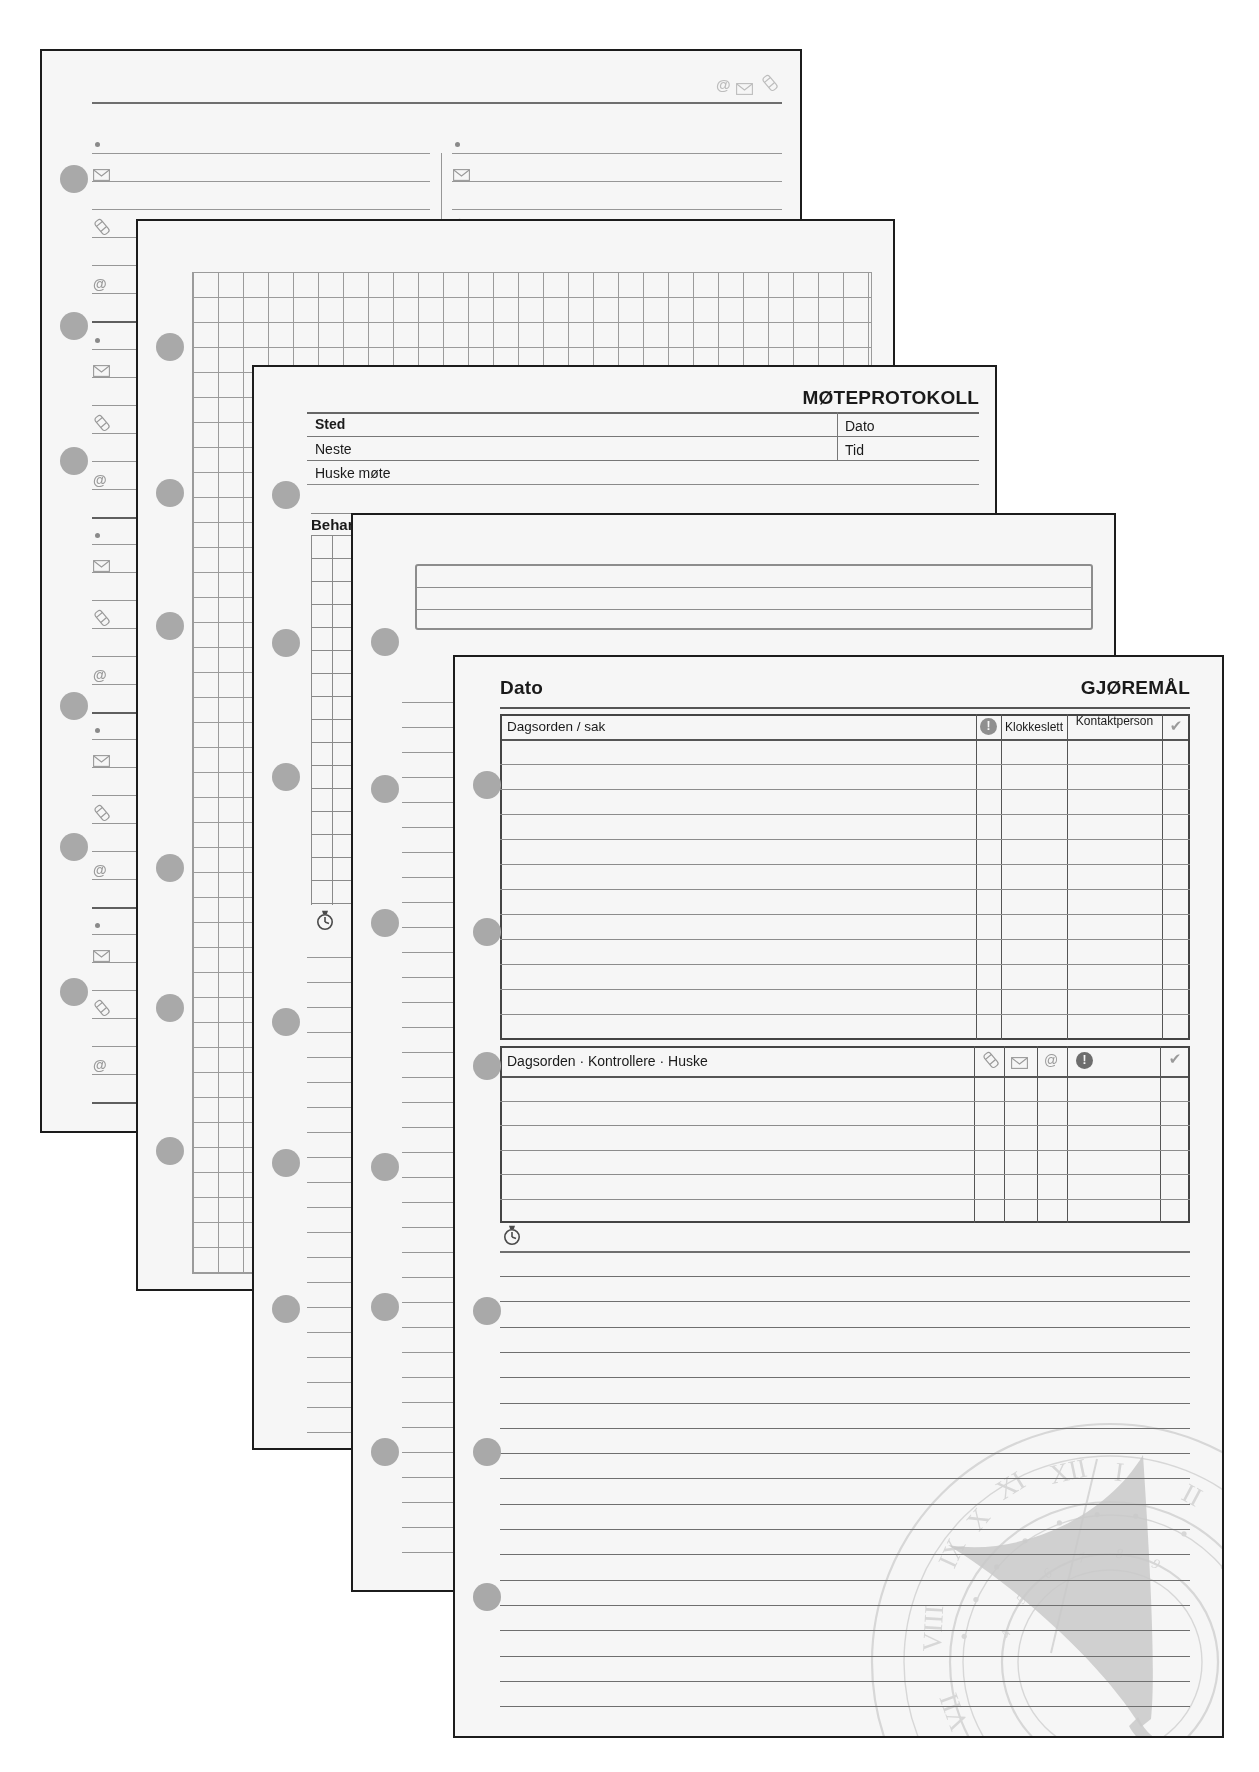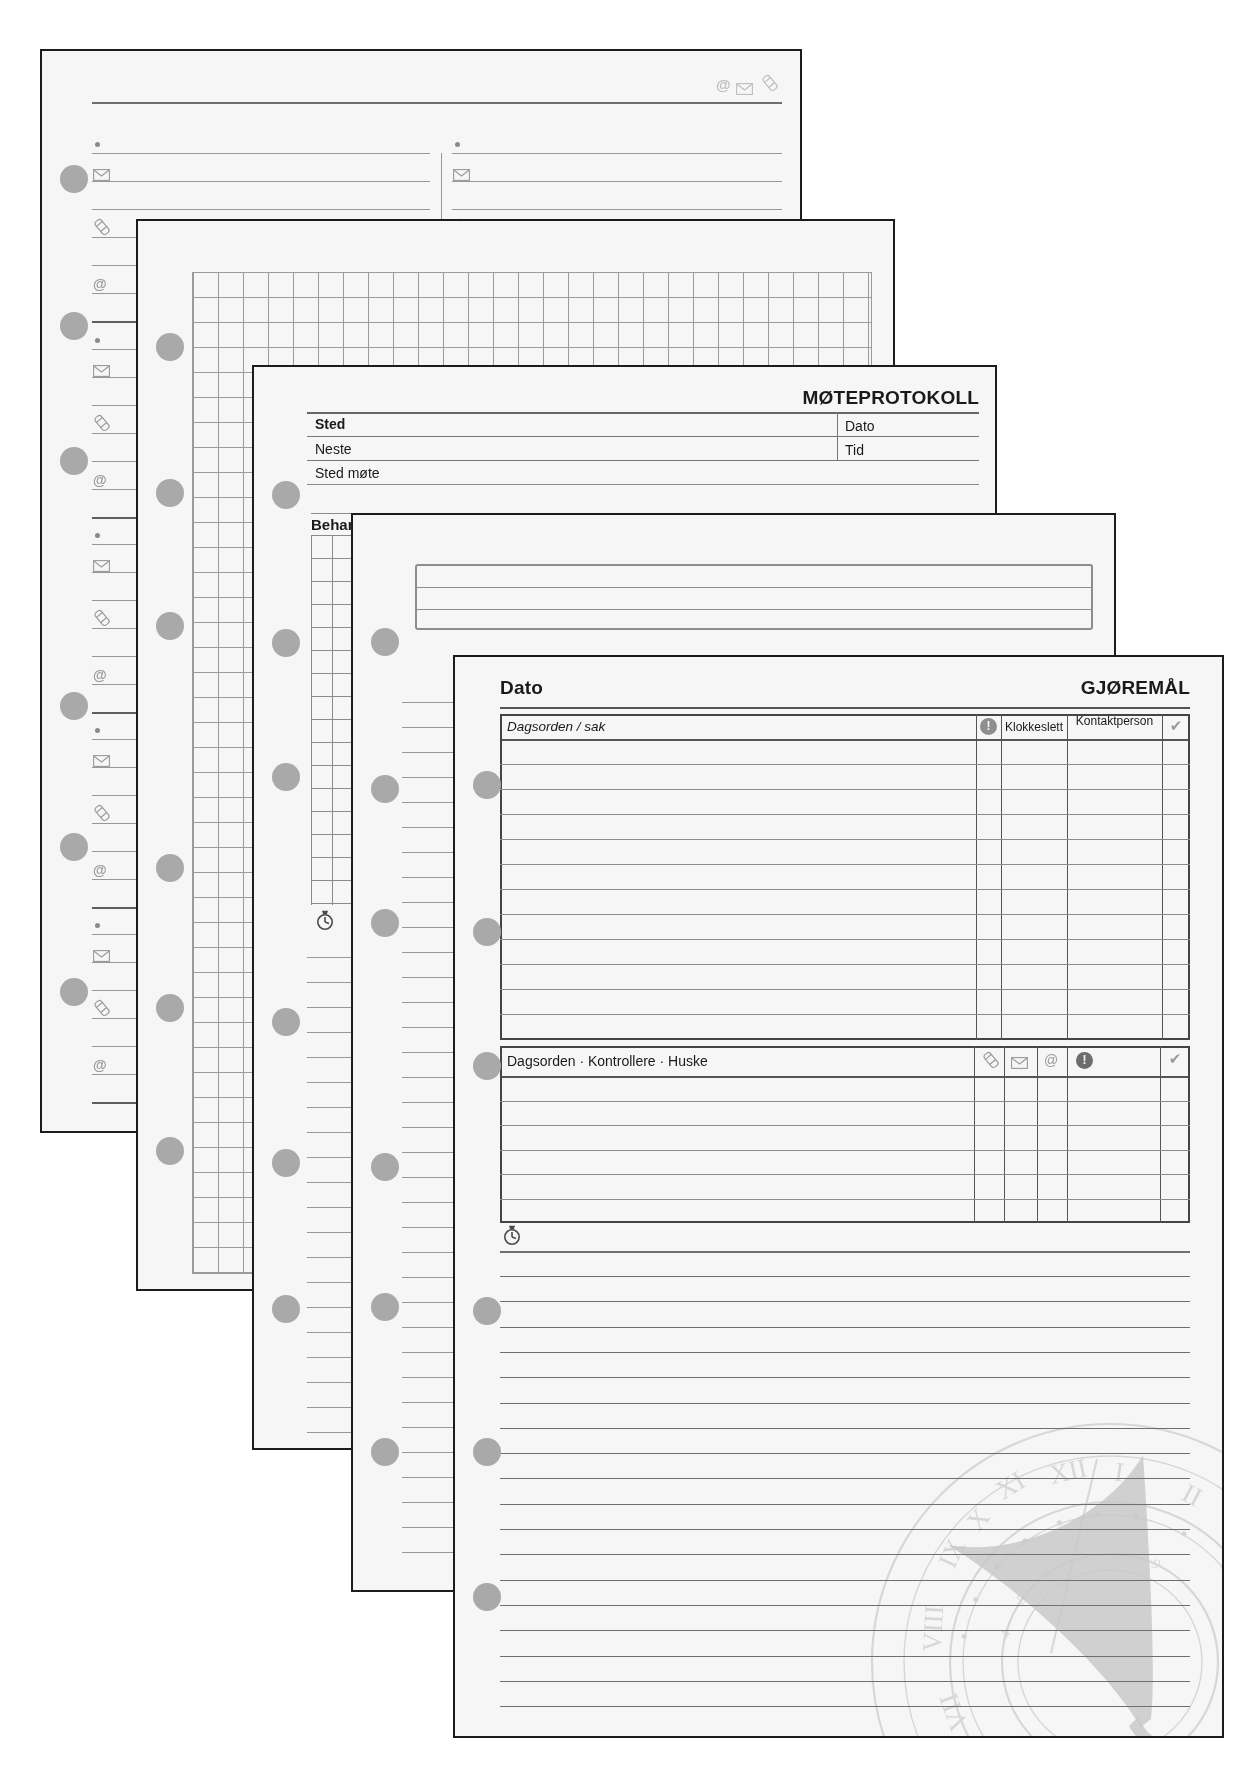--- a/index.html
+++ b/index.html
@@ -38,21 +38,21 @@
   #p3 .l-tid{left:591px;top:75px;}
   #p3 .l-neste{left:61px;top:98px;}
   #p3-behand{left:57px;top:149px;font-size:15px;font-weight:bold;white-space:nowrap;}
   #p3-watch{left:60px;top:541px;}
   
   #p4-box{left:62px;top:49px;width:678px;height:66px;border:2px solid #8d8d8d;border-radius:3px;box-sizing:border-box;}
   .boxline{position:absolute;left:0;width:100%;height:1px;background:#8d8d8d;}
   
   #p5-date{left:45px;top:20px;}
   #p5-title{right:32px;top:20px;text-align:right;}
-  #p5 .l-sak{left:52px;top:62px;font-size:13.5px;font-style:italic;}
+  #p5 .l-sak{left:52px;top:62px;font-size:13.5px;}
   #p5 .l-klok{left:546px;top:63px;width:66px;}
   #p5 .l-kontaktp{left:612px;top:57px;width:95px;}
   #p5-pri1{left:525px;top:61px;}
   #p5-chk1{left:707px;top:60px;width:28px;}
   #p5 .l-kontakte{left:52px;top:396px;}
   #p5-phone2{left:526px;top:393px;}
   #p5-env2{left:556px;top:398px;}
   #p5-at2{left:589px;top:395px;color:#9a9a9a;font-size:14px;}
   #p5-pri2{left:621px;top:395px;}
   #p5-chk2{left:705px;top:393px;width:30px;}
@@ -304,21 +304,21 @@
       <div class="hole" style="top: 773px;"></div>
       <div class="hole" style="top: 916px;"></div>
     </section>
 
   <section class="page" id="p3">
     <div class="abs title" id="p3-title">MØTEPROTOKOLL</div>
     <span class="abs lbl l-emne">Sted</span>
     <span class="abs lbl l-dato">Dato</span>
     <span class="abs lbl l-sted">Neste</span>
     <span class="abs lbl l-tid">Tid</span>
-    <span class="abs lbl l-neste">Sted møte</span>
+    <span class="abs lbl l-neste">Huske møte</span>
     <span class="abs" id="p3-behand">Behand</span>
     <span class="abs" id="p3-watch"><svg width="22" height="25" viewBox="0 0 22 25">
           <g fill="none" stroke="#4a4a4a" stroke-width="1.6">
             <circle cx="11" cy="14" r="7.2"></circle>
             <path d="M11,14 L11,9"></path>
             <path d="M11,14 L15,15.5"></path>
           </g>
           <path d="M8,2.8 h6 l-1.2,3.4 h-3.6 Z" fill="#4a4a4a"></path>
         </svg></span>
     <div id="p3-gen">

